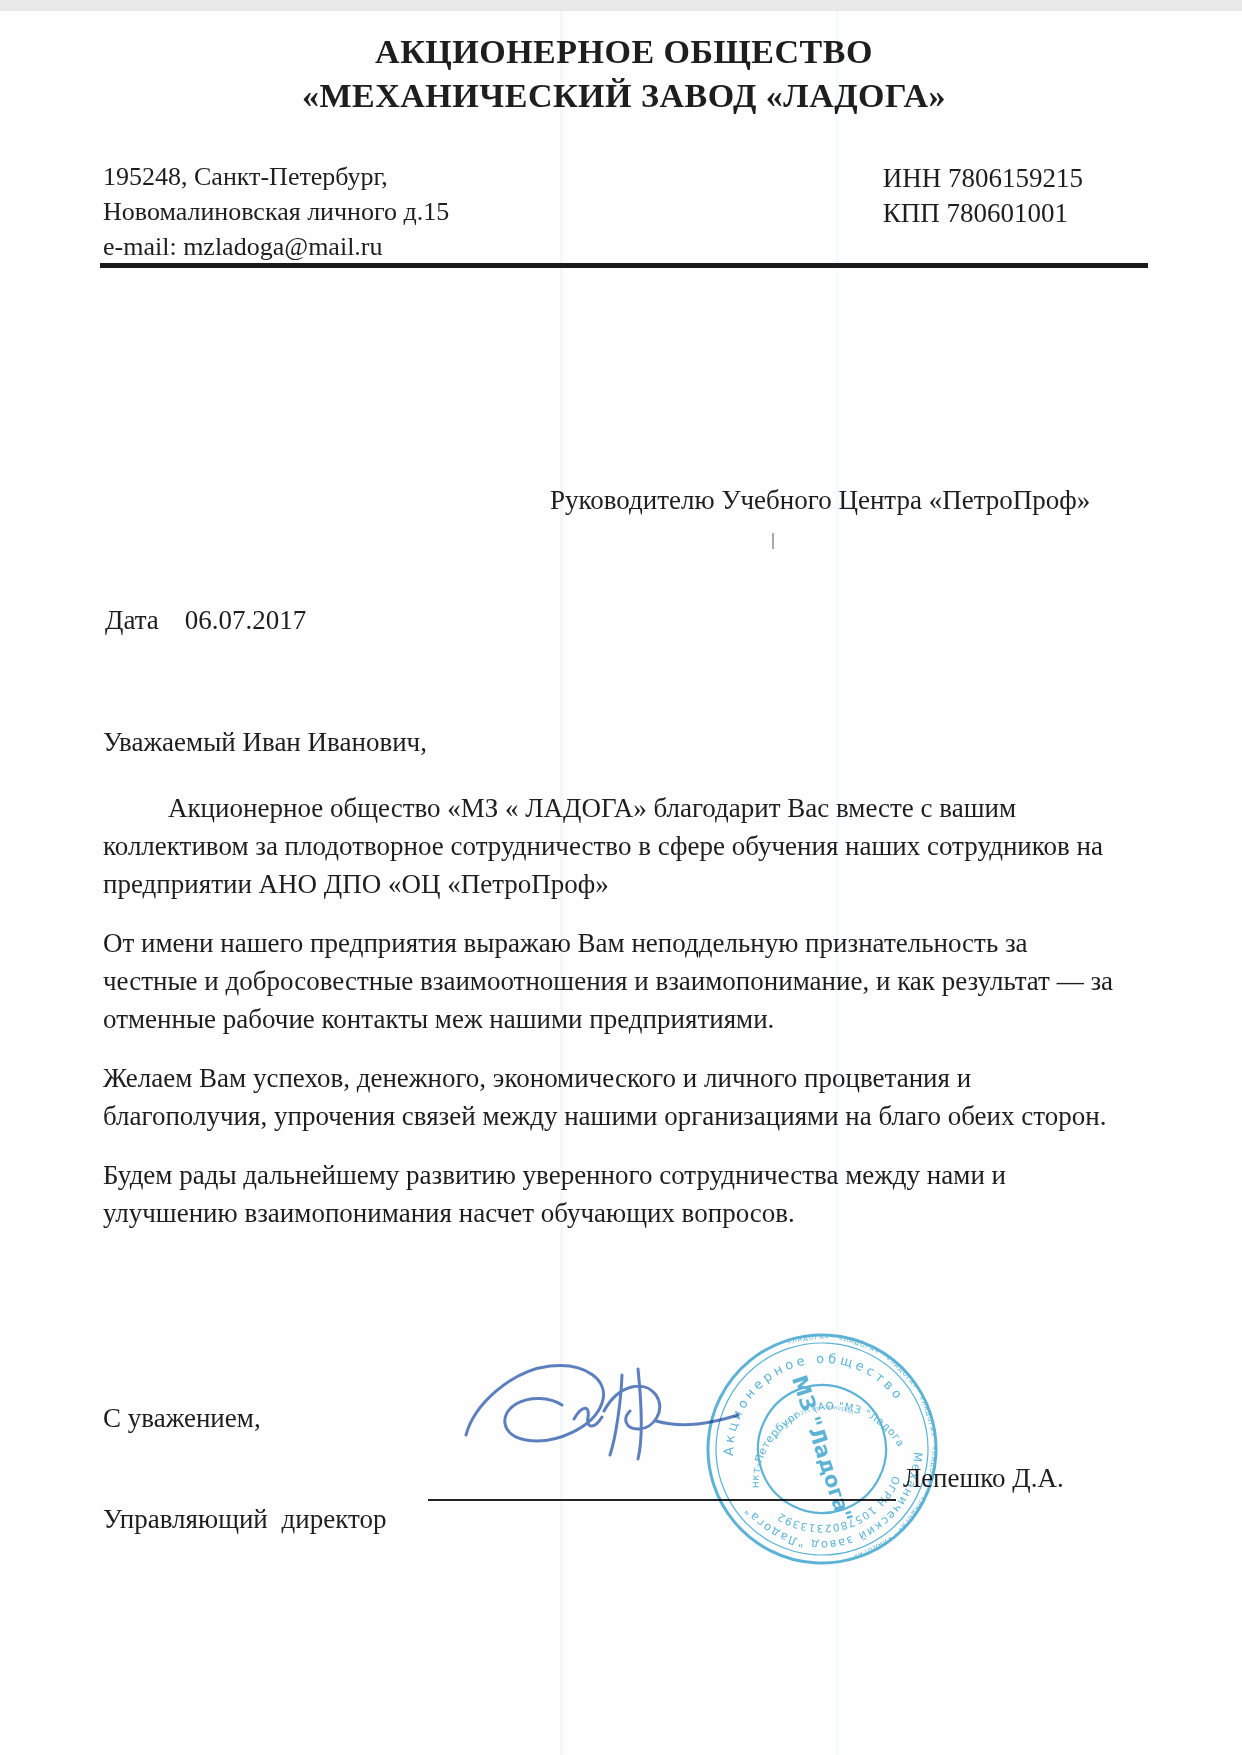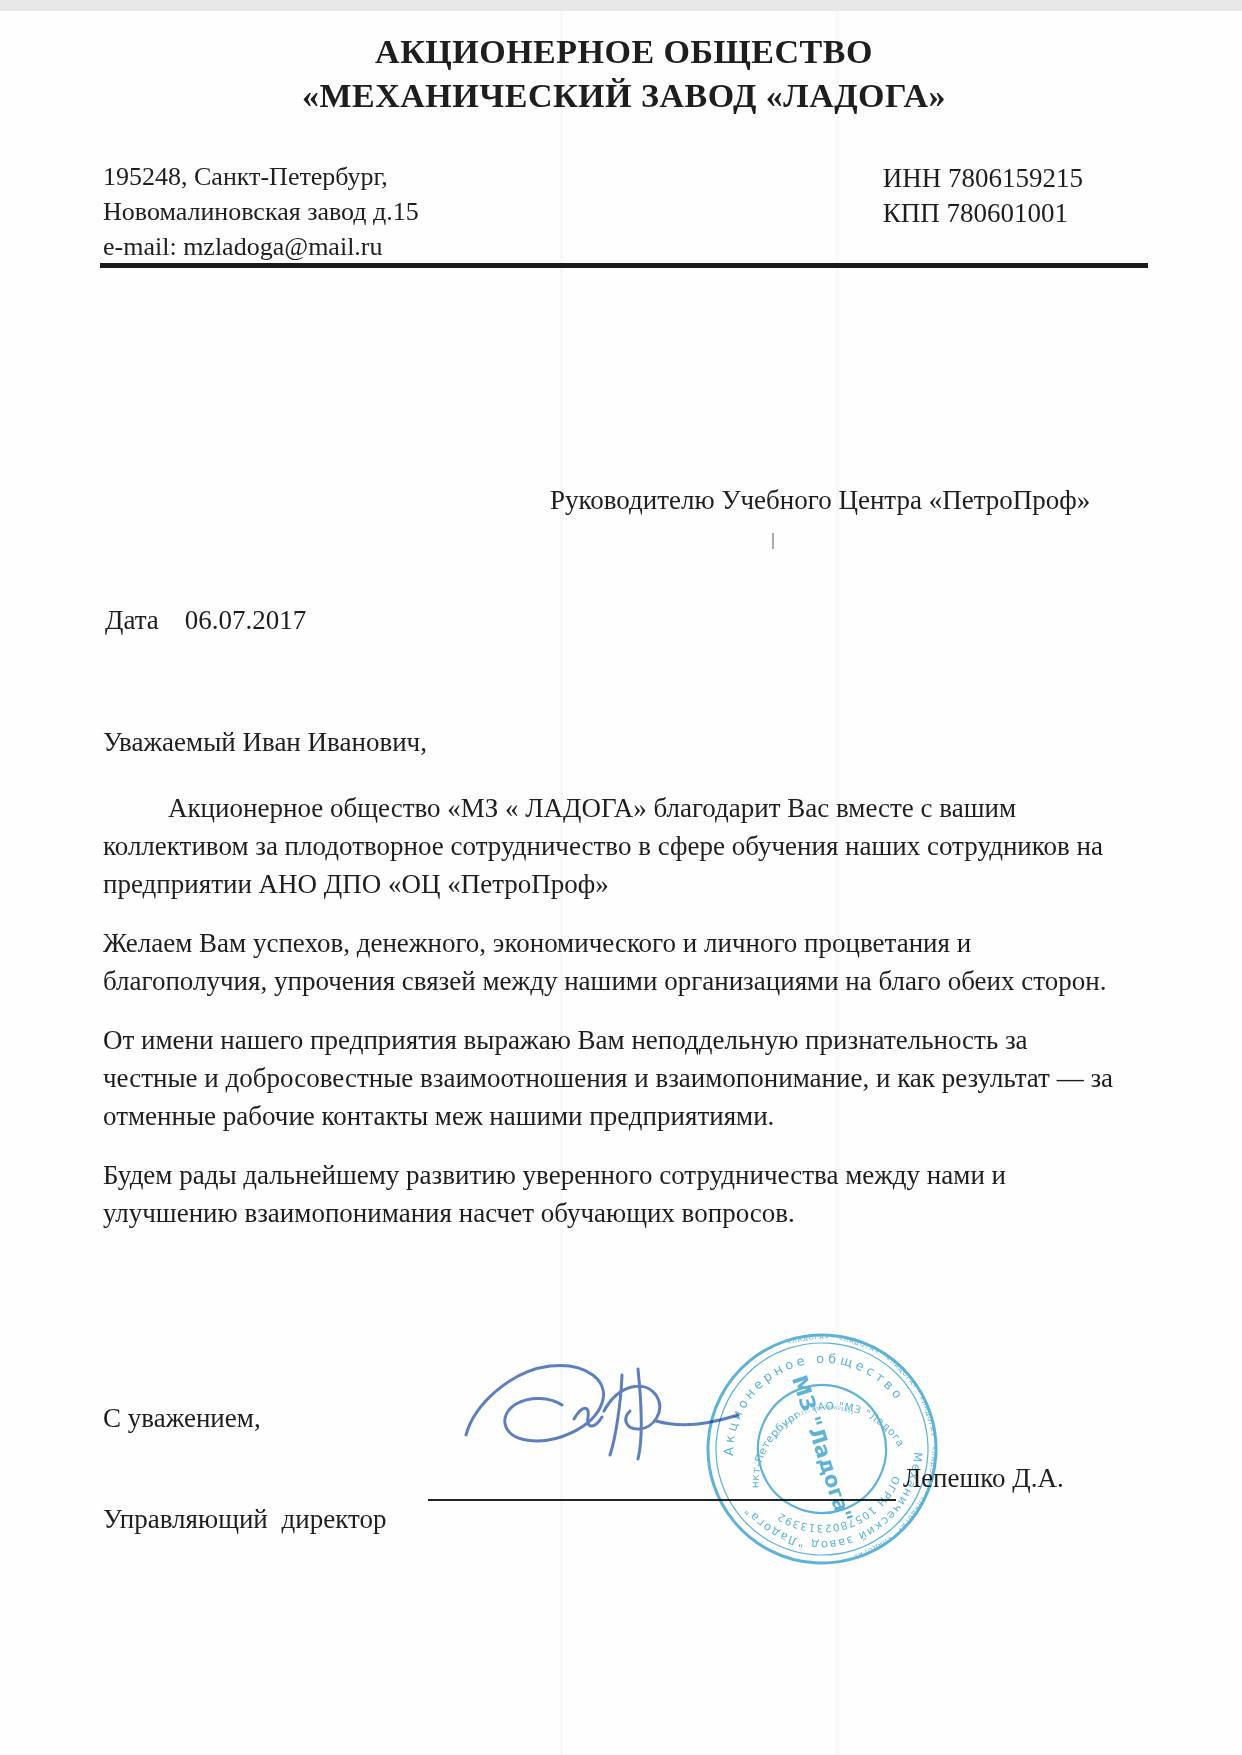--- a/index.html
+++ b/index.html
@@ -81,43 +81,43 @@
   <div class="streak s1"></div>
   <div class="streak s2"></div>
 
   <div class="title-block">
     <div class="title-1">АКЦИОНЕРНОЕ ОБЩЕСТВО</div>
     <div class="title-2">«МЕХАНИЧЕСКИЙ ЗАВОД «ЛАДОГА»</div>
   </div>
 
   <div class="address-block">
     <div>195248, Санкт-Петербург,</div>
-    <div>Новомалиновская завод д.15</div>
+    <div>Новомалиновская личного д.15</div>
     <div>e-mail: mzladoga@mail.ru</div>
   </div>
 
   <div class="codes-block">
     <div>ИНН 7806159215</div>
     <div>КПП 780601001</div>
   </div>
 
   <div class="rule"></div>
 
   <div class="recipient">Руководителю Учебного Центра «ПетроПроф»</div>
   <div class="tick"></div>
 
   <div class="date-row">
     <span>Дата</span><span class="date-value">06.07.2017</span>
   </div>
 
   <div class="body">
     <div class="salutation">Уважаемый Иван Иванович,</div>
     <p class="indent">Акционерное общество «МЗ « ЛАДОГА»  благодарит Вас вместе с вашим коллективом за плодотворное сотрудничество в сфере обучения наших сотрудников на предприятии АНО ДПО «ОЦ «ПетроПроф»</p>
+    <p>От имени нашего предприятия выражаю Вам неподдельную признательность за честные и добросовестные взаимоотношения и взаимопонимание, и как результат — за отменные рабочие контакты меж нашими предприятиями.</p>
     <p>Желаем Вам успехов, денежного, экономического и личного процветания и благополучия, упрочения связей между нашими организациями на благо обеих сторон.</p>
-    <p>От имени нашего предприятия выражаю Вам неподдельную признательность за честные и добросовестные взаимоотношения и взаимопонимание, и как результат — за отменные рабочие контакты меж нашими предприятиями.</p>
     <p>Будем рады дальнейшему развитию уверенного сотрудничества между нами и улучшению взаимопонимания насчет обучающих  вопросов.</p>
   </div>
 
   <div class="closing">С уважением,</div>
   <div class="sig-title">Управляющий  директор</div>
   <div class="sig-underline"></div>
   <div class="signatory">Лепешко Д.А.</div>
 
   <svg class="signature-svg" viewBox="0 0 300 125" xmlns="http://www.w3.org/2000/svg">
     <path fill="none" stroke="#4b72b8" stroke-width="3" stroke-linecap="round" stroke-linejoin="round" d="M 14,82 C 22,52 58,18 98,13 C 134,9 158,28 150,50 C 142,74 104,92 74,87 C 50,83 46,62 64,51 C 78,43 98,44 110,52

